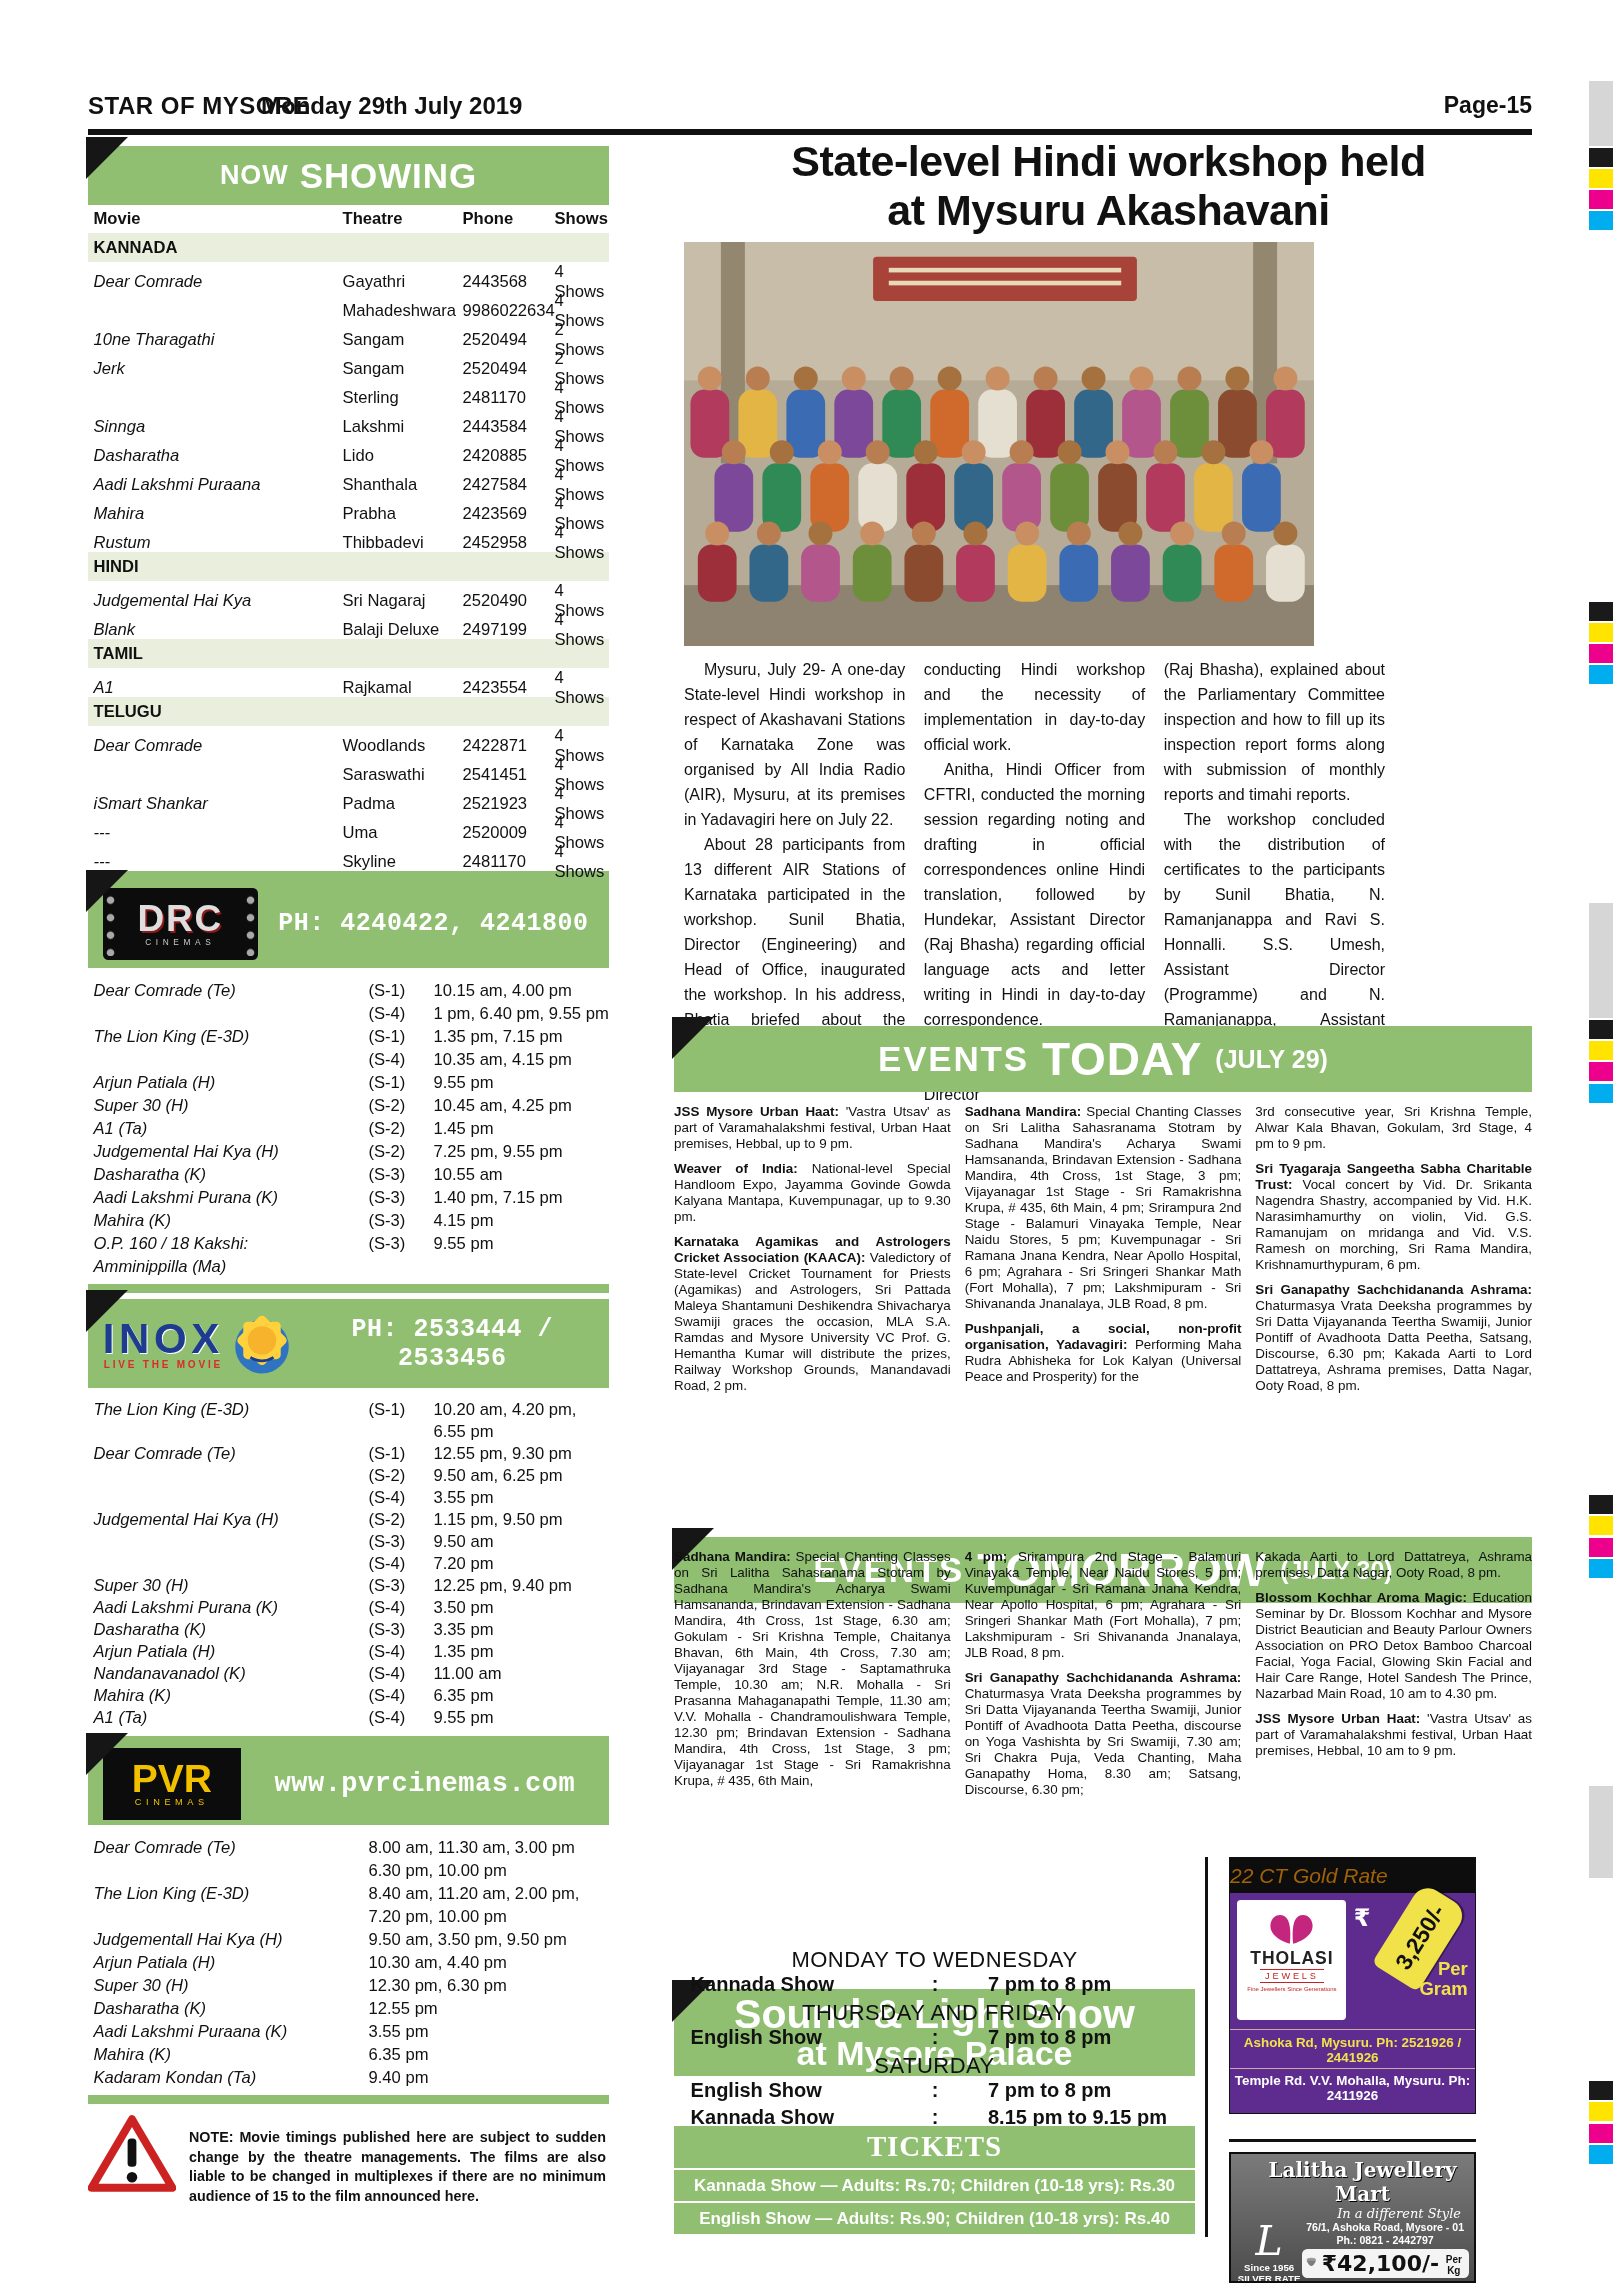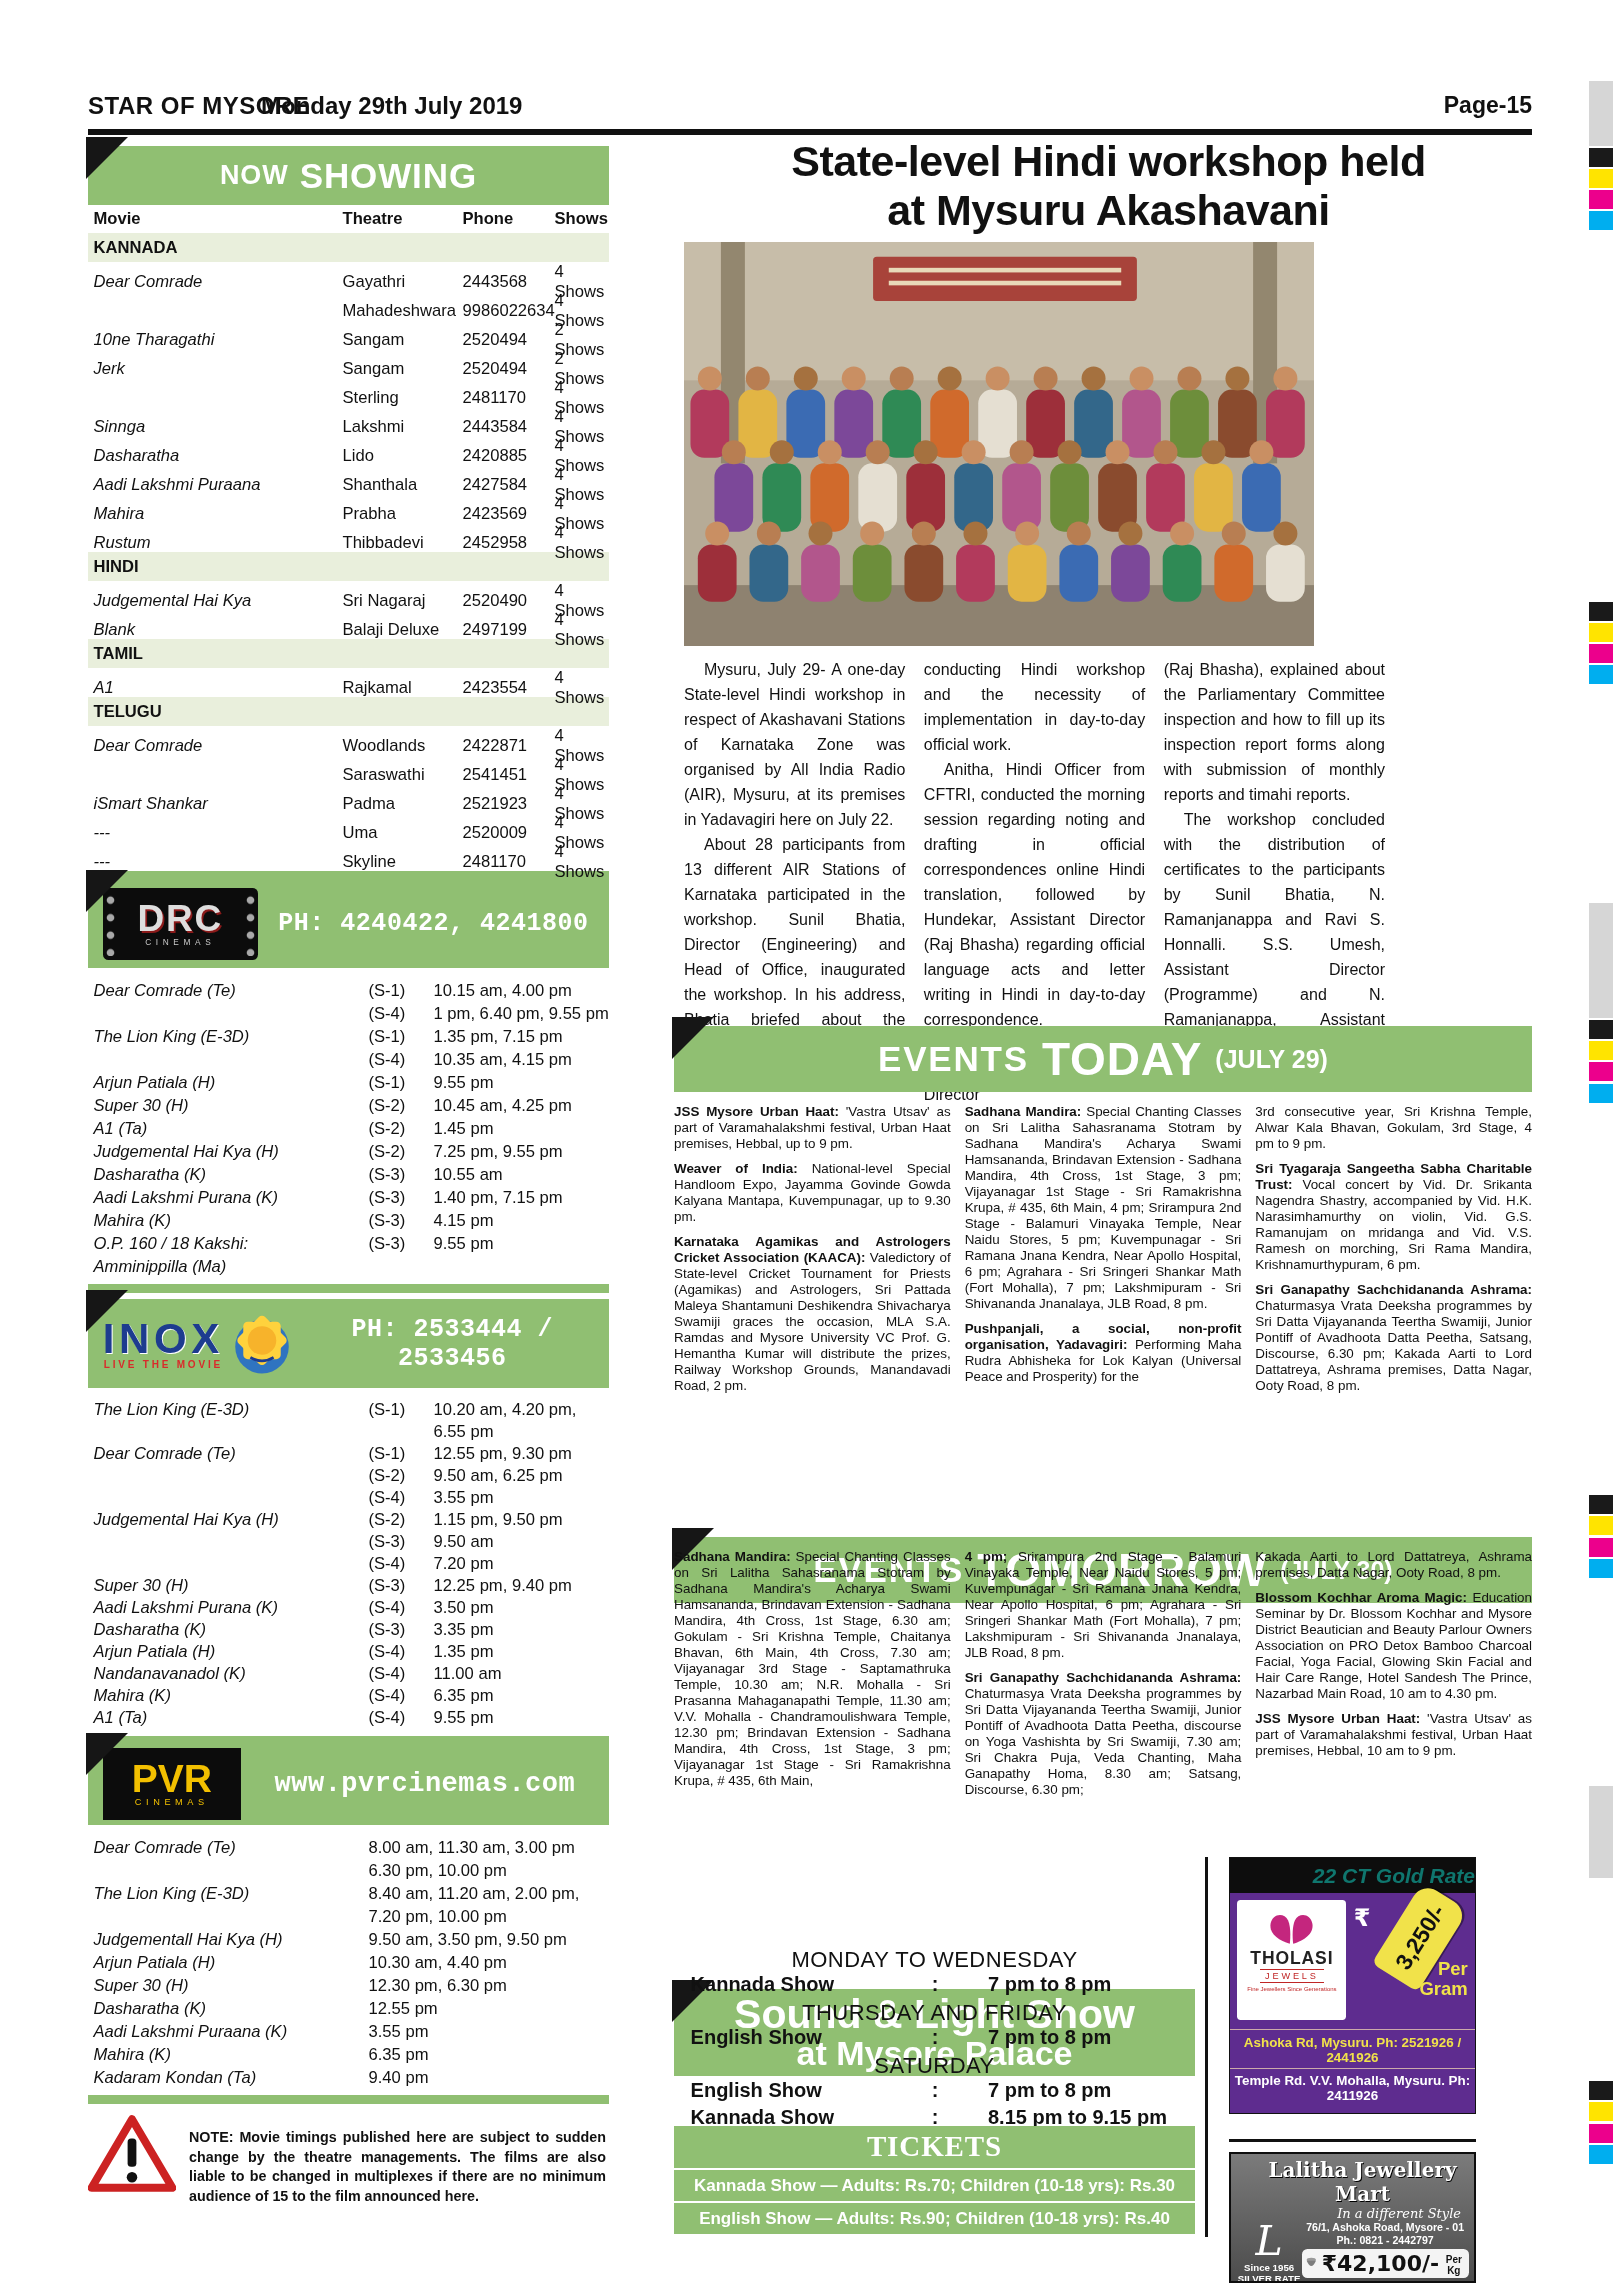--- a/index.html
+++ b/index.html
@@ -96,22 +96,22 @@
   .sl-row .sl-colon{text-align:center;}
   .tickets{width:521px;background:#90bf72;color:#fff;text-align:center;}
   .tk-title{font-family:"Liberation Serif", serif;font-size:29px;font-weight:700;letter-spacing:0.9px;
     padding:3.7px 0 5.5px 0;}
   .tk-row{border-top:2.8px solid #fff;font-size:17px;font-weight:700;padding:5.5px 0;}
 
   
   .divider-v{left:1205px;top:1857px;width:2.8px;height:380px;background:#111;}
   .tholasi{left:1229px;top:1857px;width:247px;height:257px;background:#5e2c8f;border:1.8px solid #111;
     box-sizing:border-box;overflow:hidden;}
-  .th-top{background:#0d0d0d;color:#0f766e;font-size:21px;font-weight:700;font-style:italic;
-    text-align:right;height:35px;line-height:35px;}
+  .th-top{background:#0d0d0d;color:#a16207;font-size:21px;font-weight:400;font-style:italic;
+    text-align:left;height:35px;line-height:35px;}
   .th-mid{display:flex;padding:7.4px 5.5px 0 7.4px;height:127px;}
   .th-card{background:#fff;width:109px;height:120px;border-radius:3.7px;display:flex;flex-direction:column;
     align-items:center;padding-top:1.8px;box-sizing:border-box;}
   .th-name{font-size:17.5px;font-weight:800;color:#222;letter-spacing:0.9px;}
   .th-jewels{font-size:9.2px;color:#c02525;letter-spacing:2.8px;border-top:0.9px solid #c02525;
     border-bottom:0.9px solid #c02525;padding:0.9px 5.5px;}
   .th-tag{font-size:6px;color:#c02525;margin-top:2.8px;}
   .th-right{flex:1;position:relative;}
   .th-rupee{position:absolute;left:7.4px;top:3.7px;color:#fff;font-size:24px;
     font-family:"DejaVu Sans", sans-serif;font-weight:700;}

